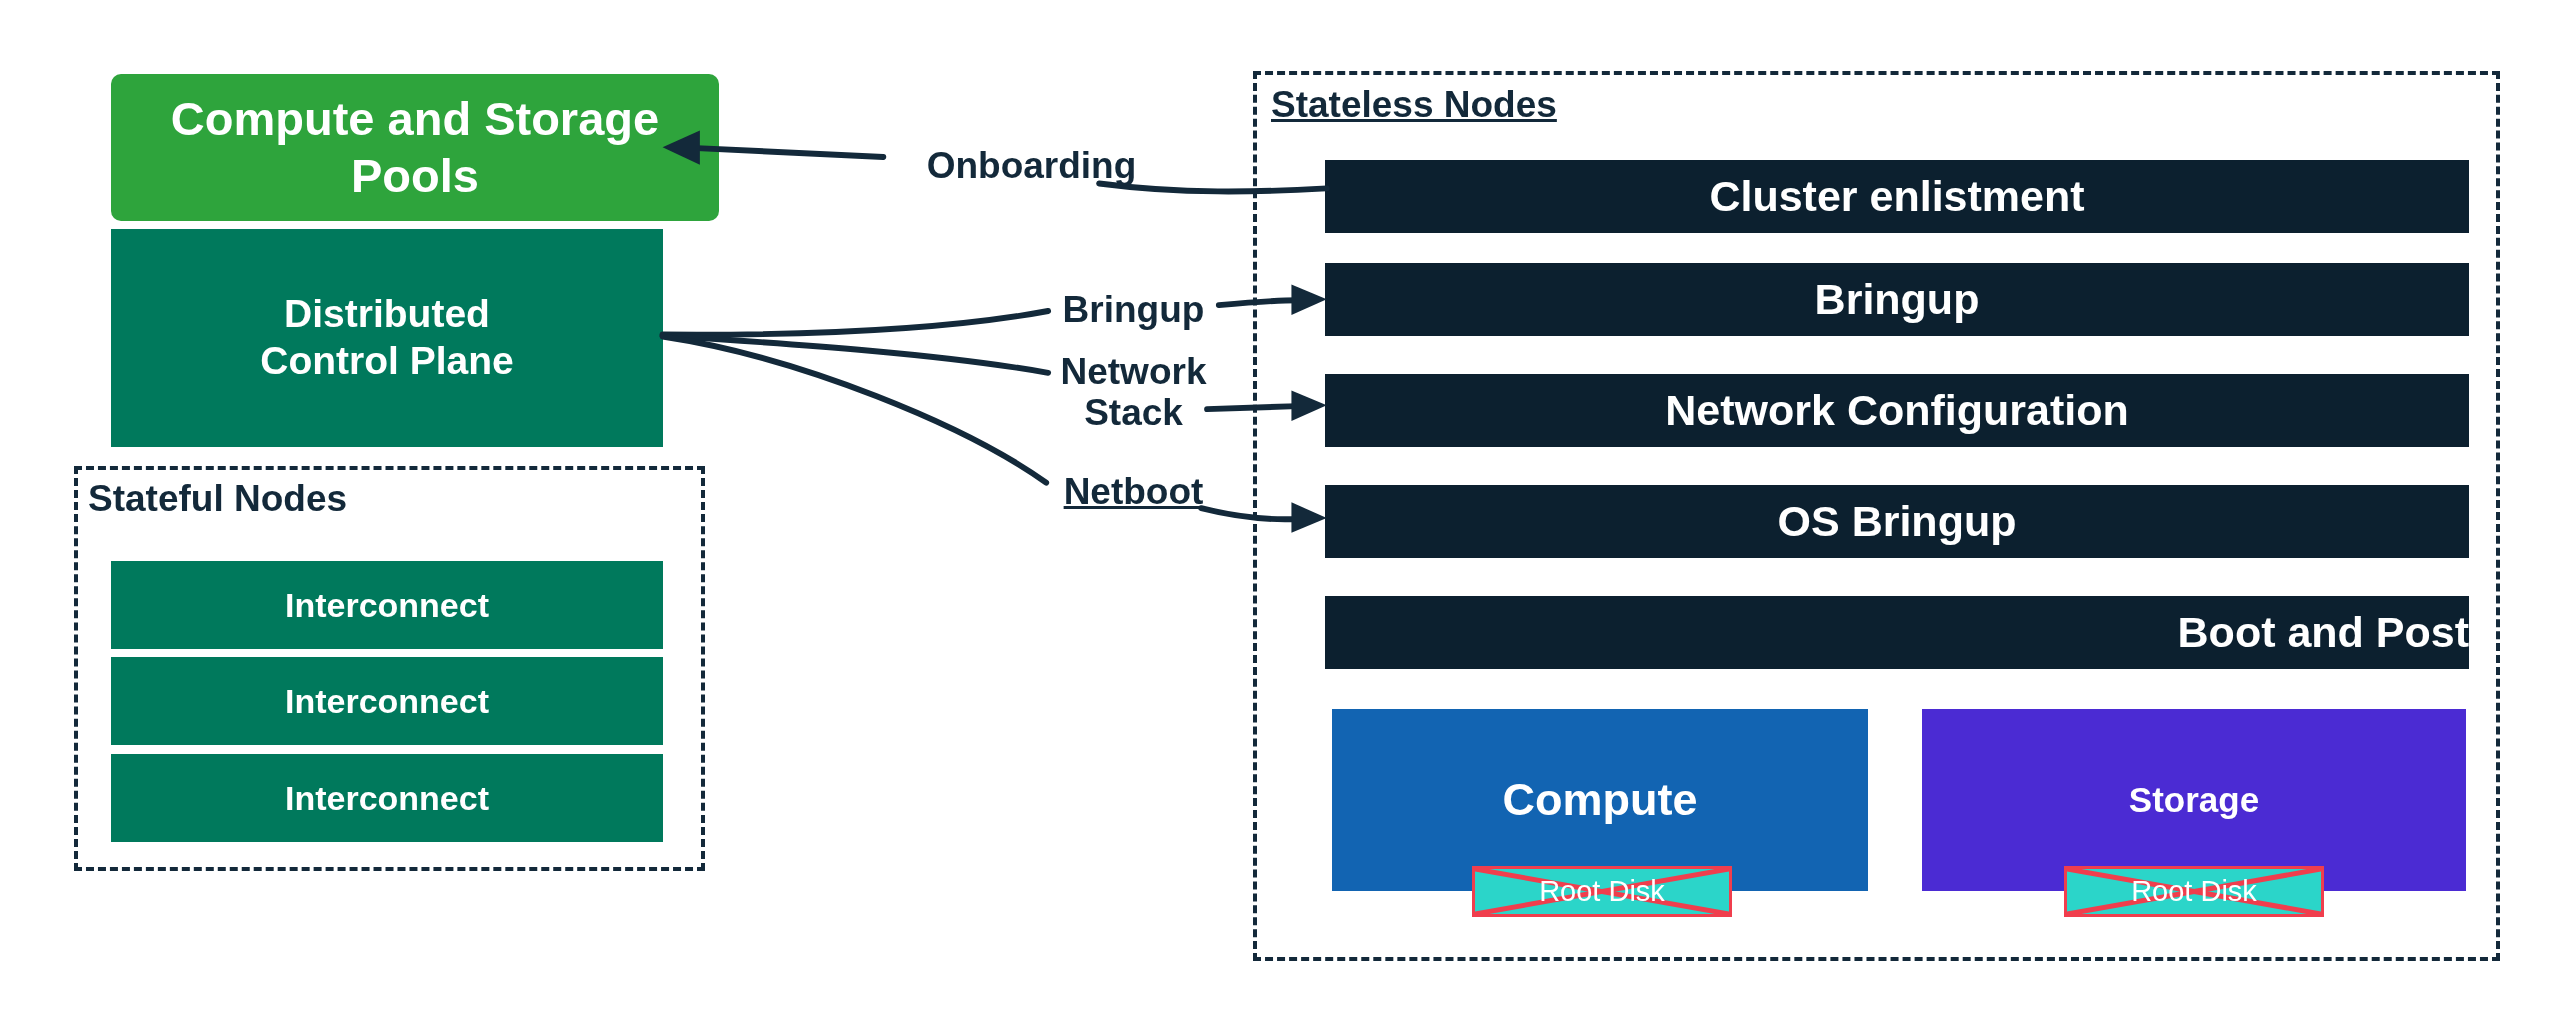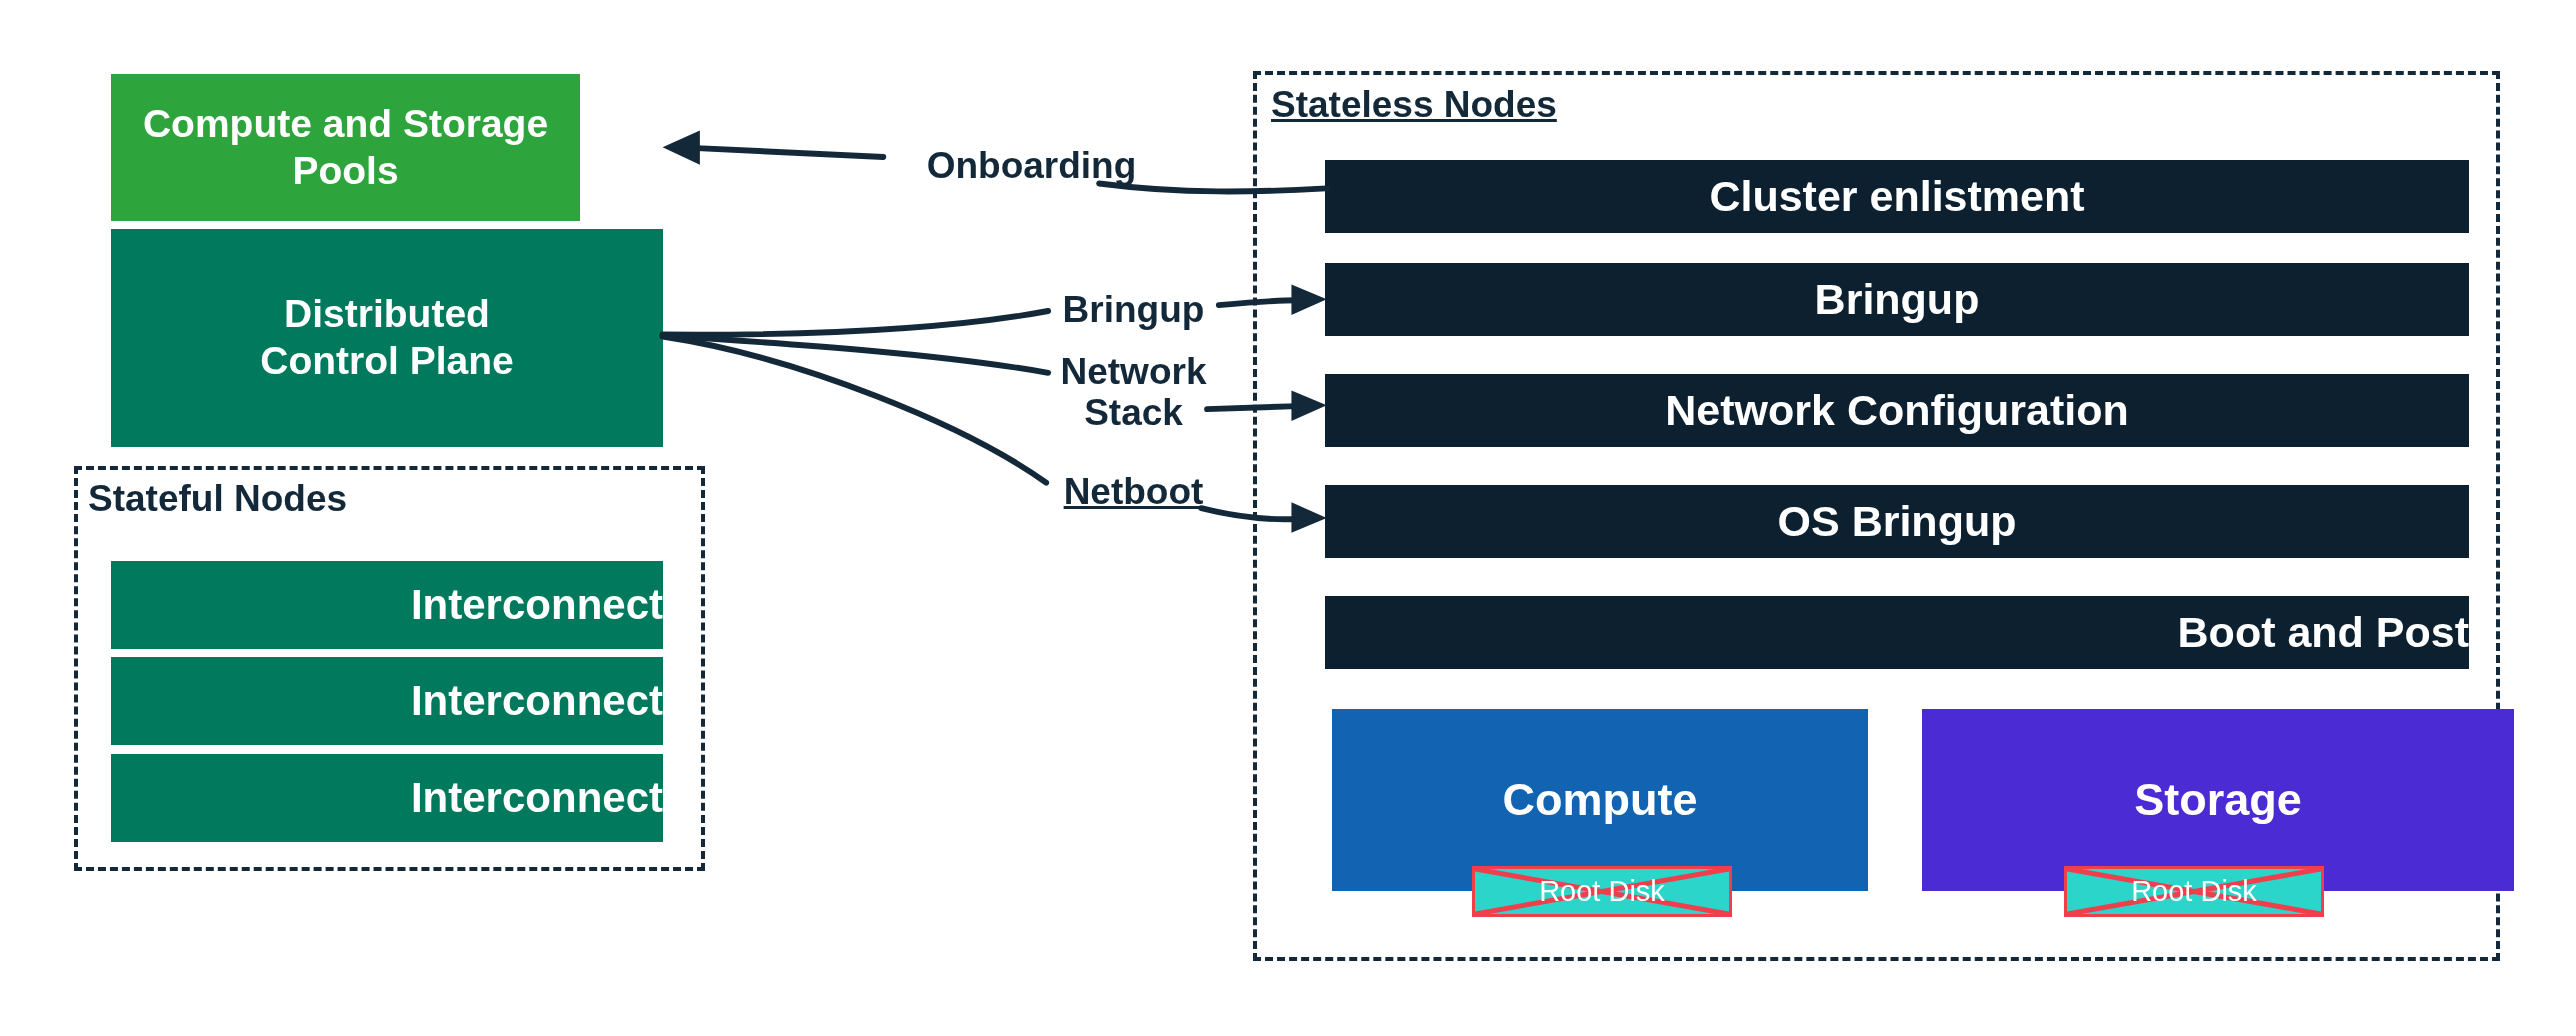--- a/index.html
+++ b/index.html
@@ -9,34 +9,34 @@
     background:#ffffff;
     font-family:"Liberation Sans","DejaVu Sans",sans-serif;
     overflow:hidden;
   }
   .box{
     position:absolute;
     display:flex;align-items:center;justify-content:center;
     color:#ffffff;font-weight:700;text-align:center;
     line-height:1.2;
   }
-  .pools{left:111px;top:74px;width:469px;height:147px;background:var(--green);font-size:39px;padding:0 27.5px;box-sizing:border-box;}
+  .pools{left:111px;top:74px;width:608px;height:147px;background:var(--green);font-size:47px;padding:0 27.5px;box-sizing:border-box;border-radius:10px;}
   .control-plane{left:111px;top:229px;width:552px;height:218px;background:var(--teal);font-size:39px;white-space:pre-line;}
   .dashed-box{position:absolute;border:4.9px dashed var(--ink);box-sizing:border-box;}
   .stateful{left:74px;top:466px;width:631px;height:405px;}
   .stateless{left:1253px;top:71px;width:1247px;height:890px;}
   .section-title{position:absolute;color:var(--ink);font-weight:700;font-size:37px;}
   .stateful-title{left:88px;top:478px;}
   .stateless-title{left:1271px;top:84px;text-decoration:underline;}
-  .interconnect{left:111px;width:552px;height:88px;background:var(--teal);font-size:42px;justify-content:flex-end;}
+  .interconnect{left:111px;width:552px;height:88px;background:var(--teal);font-size:34px;}
   .ic1{top:561px;} .ic2{top:657px;} .ic3{top:754px;}
   .bar{left:1325px;width:1144px;height:73px;background:var(--navy);font-size:43px;}
   .bar1{top:160px;} .bar2{top:263px;} .bar3{top:374px;} .bar4{top:485px;} .bar5{top:596px;justify-content:flex-end;}
   .compute{left:1332px;top:709px;width:536px;height:182px;background:var(--blue);font-size:45px;}
-  .storage{left:1922px;top:709px;width:592px;height:182px;background:var(--purple);font-size:45px;}
+  .storage{left:1922px;top:709px;width:544px;height:182px;background:var(--purple);font-size:35px;}
   .root-disk{
     position:absolute;width:260px;height:51px;z-index:5;
     background:var(--cyan);border:3.9px solid var(--red);box-sizing:border-box;
     display:flex;align-items:center;justify-content:center;
     color:#ffffff;font-weight:400;font-size:29px;
   }
   .rd1{left:1472px;top:866px;} .rd2{left:2064px;top:866px;}
   .cross{position:absolute;left:0;top:0;width:100%;height:100%;}
   .cross line{stroke:var(--red);stroke-width:5px;}
   .arrow-label{

